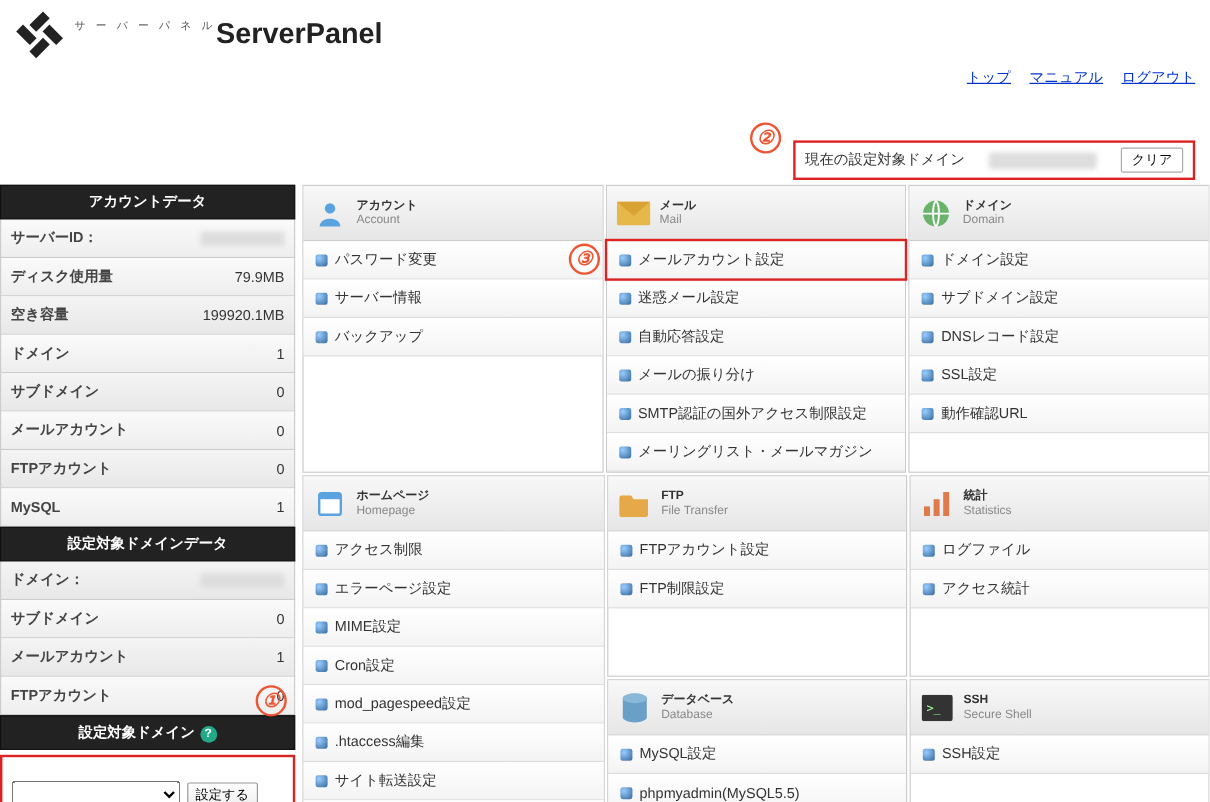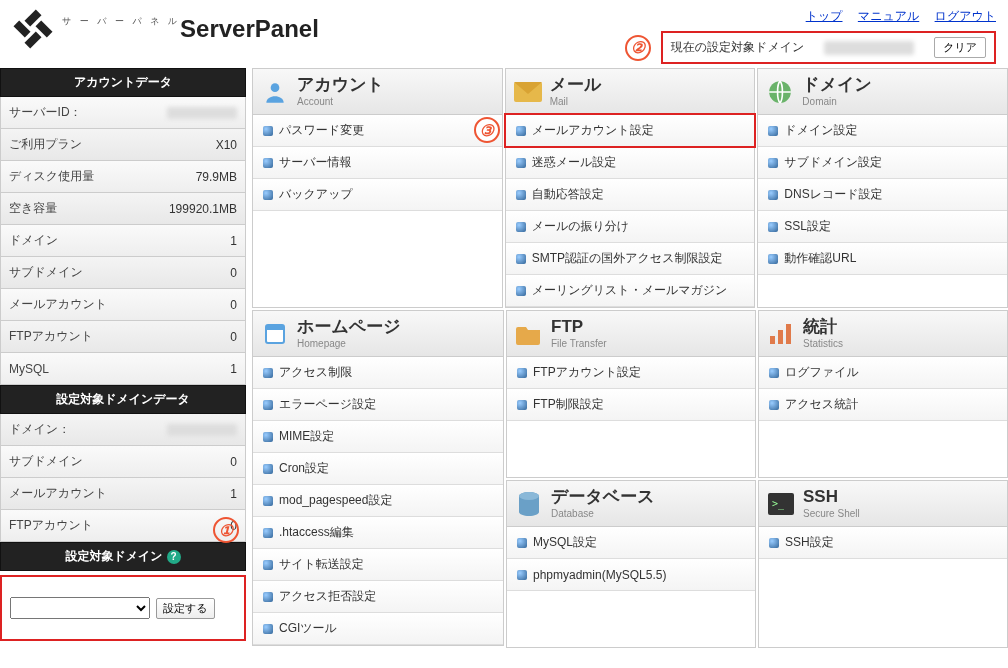--- a/index.html
+++ b/index.html
@@ -5,49 +5,49 @@
 * { margin: 0; padding: 0; box-sizing: border-box; }
 body { font-family: "Hiragino Kaku Gothic Pro", Meiryo, sans-serif; font-size: 12px; color: #333; background: #fff; width: 1008px; }
 .header { display: flex; justify-content: space-between; align-items: flex-start; padding: 8px 12px 4px; }
 .logo { display: flex; align-items: center; gap: 8px; }
 .logo-mark { width: 42px; height: 42px; position: relative; }
 .logo-mark svg { width: 42px; height: 42px; }
 .logo-text { display: flex; }
 .logo-kata { font-size: 9px; letter-spacing: 3px; color: #555; }
 .logo-main { font-size: 24px; font-weight: bold; color: #222; }
 .header-right { text-align: right; }
-.topnav { font-size: 12px; margin-bottom: 6px; }
+.topnav { font-size: 12px; margin-bottom: 6px; margin-top: 48px; }
 .topnav a { color: #0033cc; text-decoration: underline; margin-left: 12px; }
-.current-domain { border: 2px solid #d22; padding: 4px 8px; display: flex; align-items: center; gap: 20px; }
+.current-domain { border: 2px solid #d22; padding: 4px 8px; display: flex; align-items: center; gap: 20px; margin-top: 38px; }
 .step-badge { display:inline-flex; width:26px; height:26px; border:2px solid #e53; border-radius:50%; align-items:center; justify-content:center; color:#e53; font-weight:bold; font-size:16px; font-style: italic; }
 .step-2 { margin-right: 4px; }
 .current-domain-label { color: #333; }
 .blurred { width: 90px; height: 14px; background: #ddd; filter: blur(2px); border-radius: 2px; }
 .blurred.sm { width: 70px; height: 12px; }
 .btn-clear { border: 1px solid #aaa; background: #fff; padding: 2px 8px; font-size: 11px; border-radius: 2px; cursor:pointer; }
 .layout { display: flex; }
 .sidebar { width: 246px; flex-shrink: 0; }
 .sb-title { background: #222; color: #fff; font-weight: bold; text-align: center; padding: 5px 0; border: 1px solid #111; }
 .sb-title .q { display:inline-block; width:14px; height:14px; border-radius:50%; background:#2a8; color:#fff; font-size:10px; line-height:14px; margin-left:4px; }
 .sb-row { display: flex; justify-content: space-between; align-items: center; height: 32px; padding: 0 8px; border: 1px solid #ccc; border-top: none; background: linear-gradient(#fafafa,#eee); }
 .sb-row.even { background: linear-gradient(#f4f4f4,#e8e8e8); }
-.sb-row .label { font-weight: normal; color: #444; }
+.sb-row .label { font-weight: bold; color: #444; }
 .sb-row .value { text-align: right; color: #333; }
 .sb-domain-box { border: 2px solid #d22; padding: 20px 8px; margin-top: 4px; display:flex; align-items:center; gap:6px; position:relative; }
 .sb-domain-box select { width: 140px; height: 22px; }
 .btn-set { border:1px solid #999; background:linear-gradient(#fff,#eee); padding:2px 6px; font-size:11px; border-radius:2px; cursor:pointer;}
 .step-1 { position:absolute; right:6px; top:-26px; }
 .main { flex: 1; padding-left: 6px; }
 .panel-row { display: flex; }
 .panel { flex: 1; border: 1px solid #ccc; margin: 0 0 2px 0; }
 .panel + .panel { margin-left: 2px; }
 .panel-head { display: flex; align-items: center; gap: 8px; padding: 4px 8px; background: linear-gradient(#f8f8f8,#e6e6e6); border-bottom: 1px solid #ccc; height: 46px; }
 .panel-head .picon { width: 28px; height: 24px; display:flex; align-items:center; justify-content:center; }
 .panel-head .ptitle { display:flex; flex-direction:column; line-height:1.2; }
-.panel-head .ptitle .jp { font-weight: bold; color: #333; font-size: 17px; }
+.panel-head .ptitle .jp { font-weight: bold; color: #333; font-size: 10px; }
 .panel-head .ptitle .en { font-size: 10px; color: #888; }
 .pitem { display:flex; align-items:center; height: 32px; padding: 12px 10px; border-bottom: 1px solid #ddd; background: linear-gradient(#fff,#f4f4f4); cursor:pointer; color:#333;text-align:center; }
 .pitem .bullet { display:inline-block; width:10px; height:10px; margin-right:6px; background: radial-gradient(circle at 30% 30%, #9cf, #369); border-radius: 2px; }
 .pitem.hl { position:relative; }
 .pitem.hl::after { content:""; position:absolute; inset:-2px; border:2px solid #d22; pointer-events:none; }
 .step-3 { position:absolute; left:-32px; top:2px; background:#fff; border-radius:50%; }
 a { text-decoration: none; }
 </style>
 </head>
 <body>
@@ -86,24 +86,20 @@
   </div>
 </div>
 
 <div class="layout">
   <div class="sidebar">
     <div class="sb-title">アカウントデータ</div>
     <div class="sb-row">
         <span class="label">サーバーID：</span>
         <span class="blurred sm"></span>
       </div>
-    <div class="sb-row even">
-        <span class="label">ご利用プラン</span>
-        <span class="value">X10</span>
-      </div>
     <div class="sb-row">
         <span class="label">ディスク使用量</span>
         <span class="value">79.9MB</span>
       </div>
     <div class="sb-row even">
         <span class="label">空き容量</span>
         <span class="value">199920.1MB</span>
       </div>
     <div class="sb-row">
         <span class="label">ドメイン</span>

